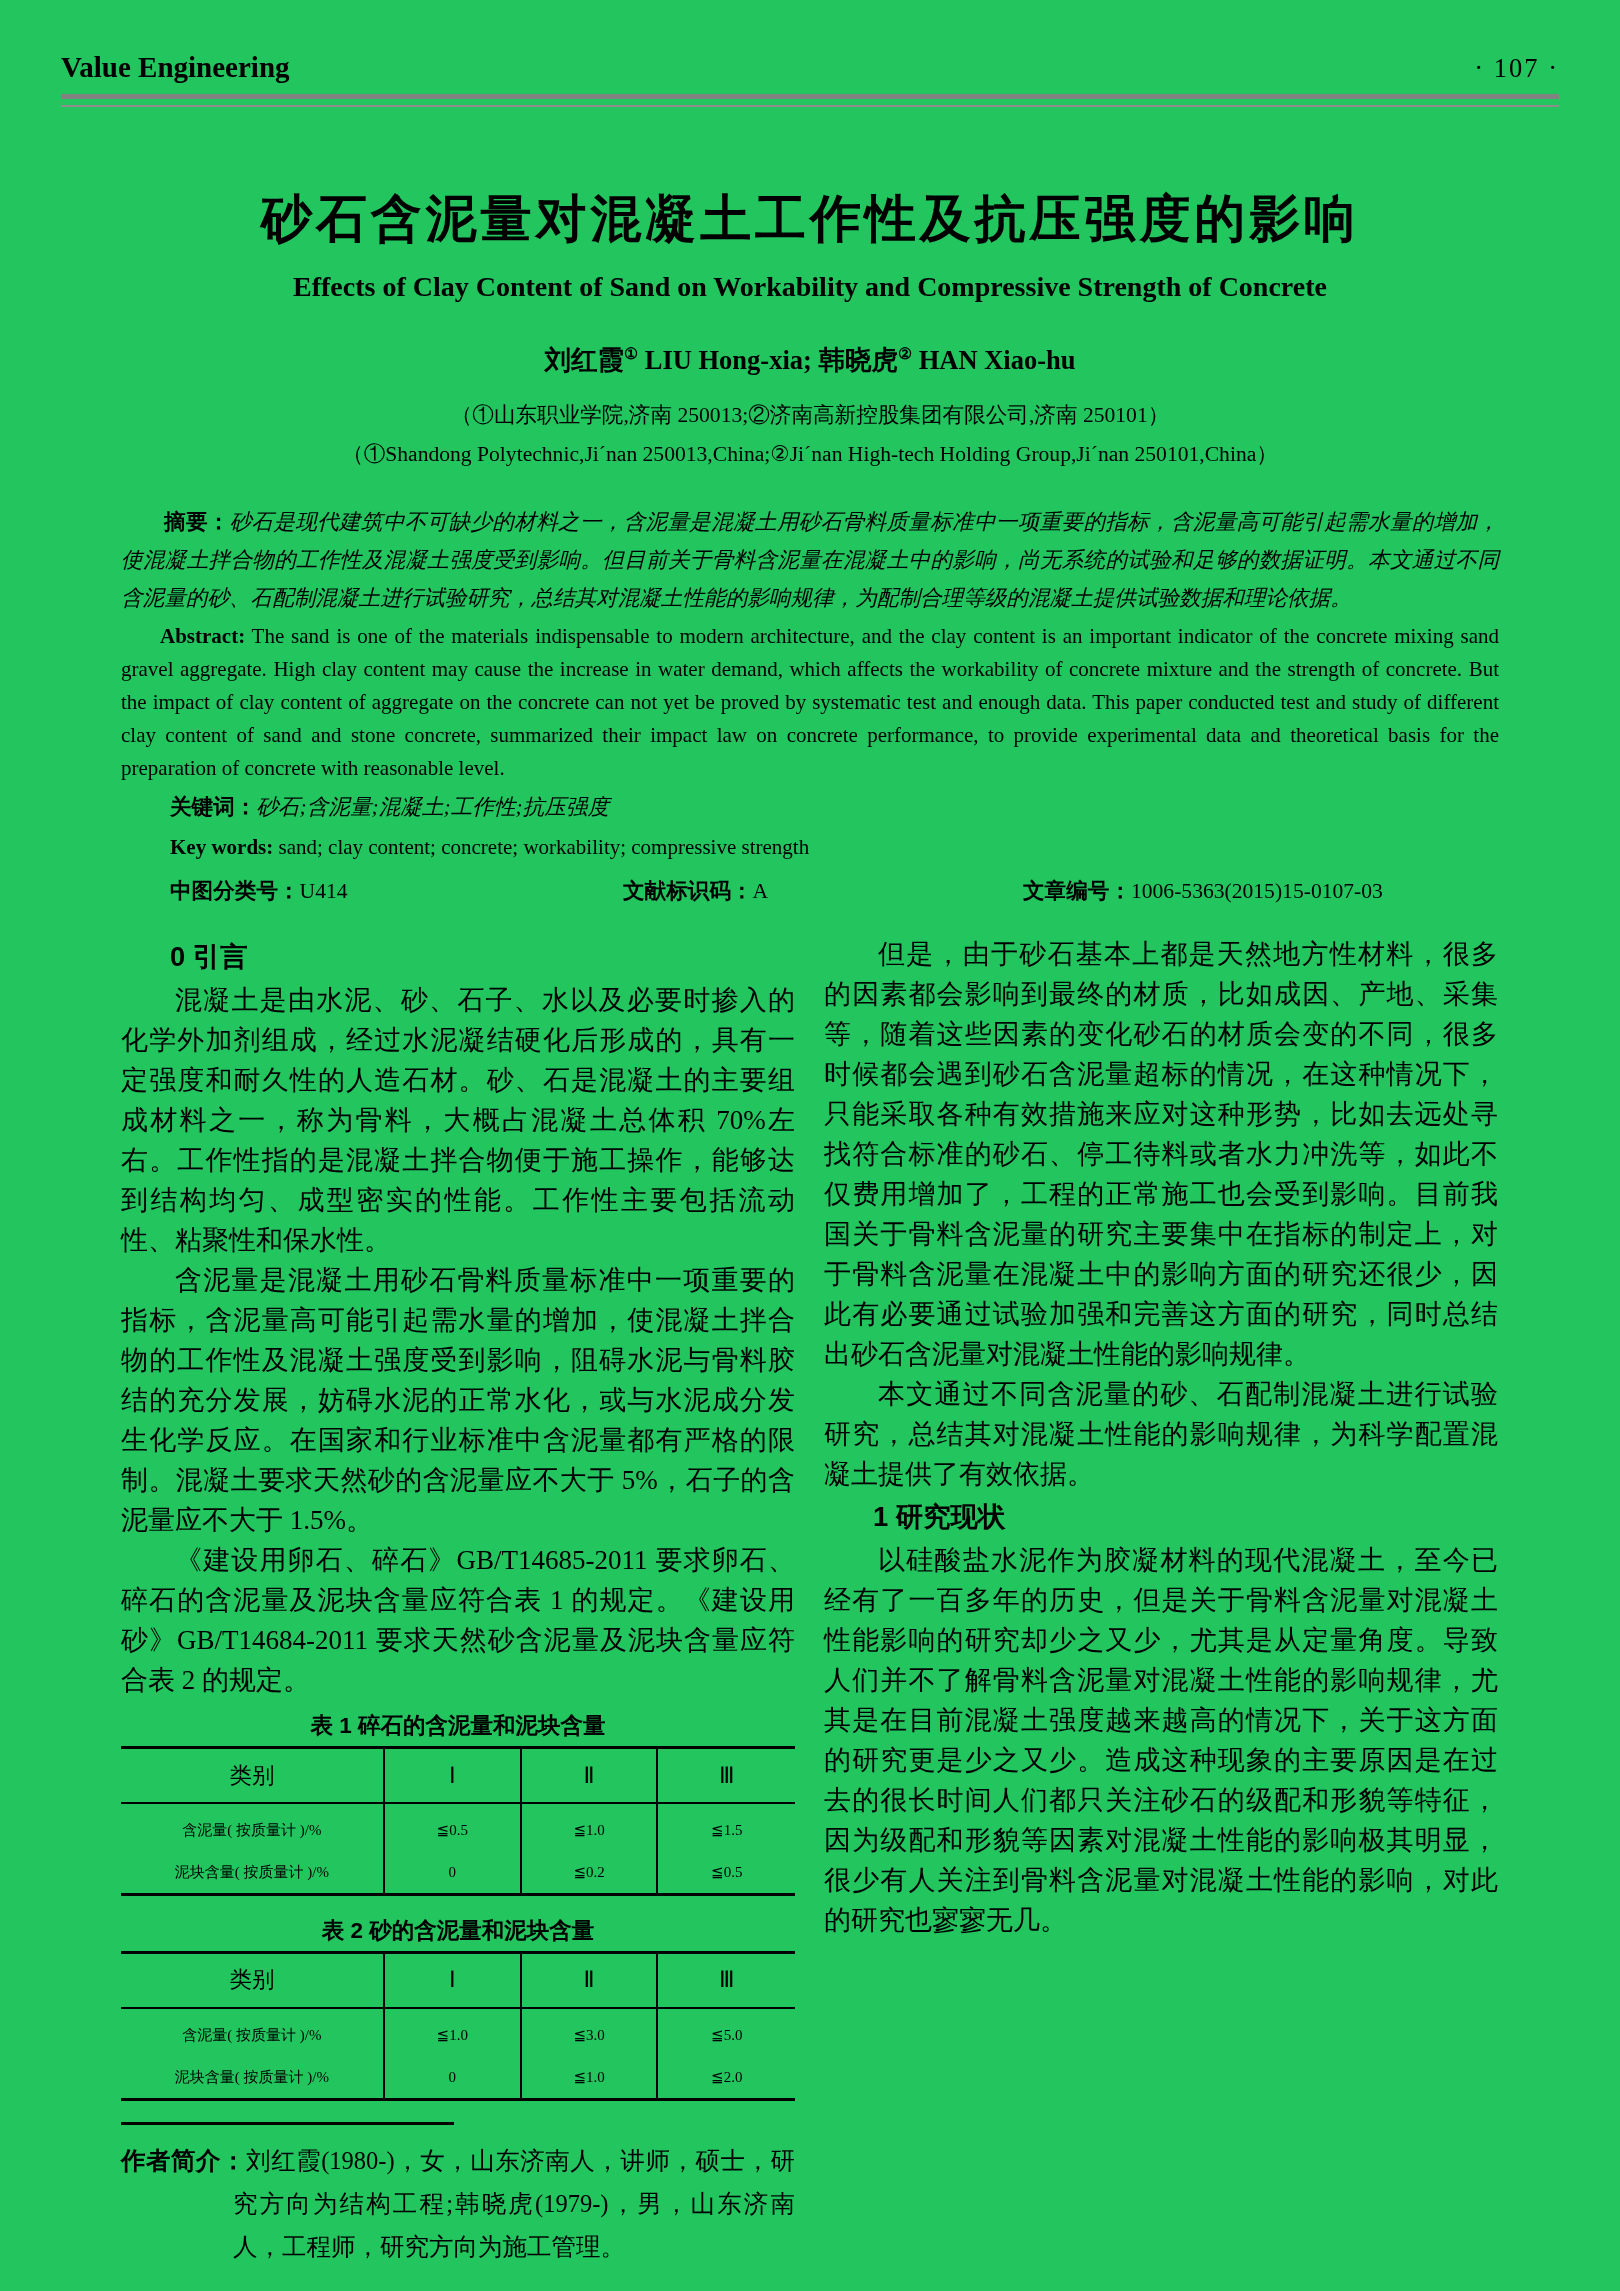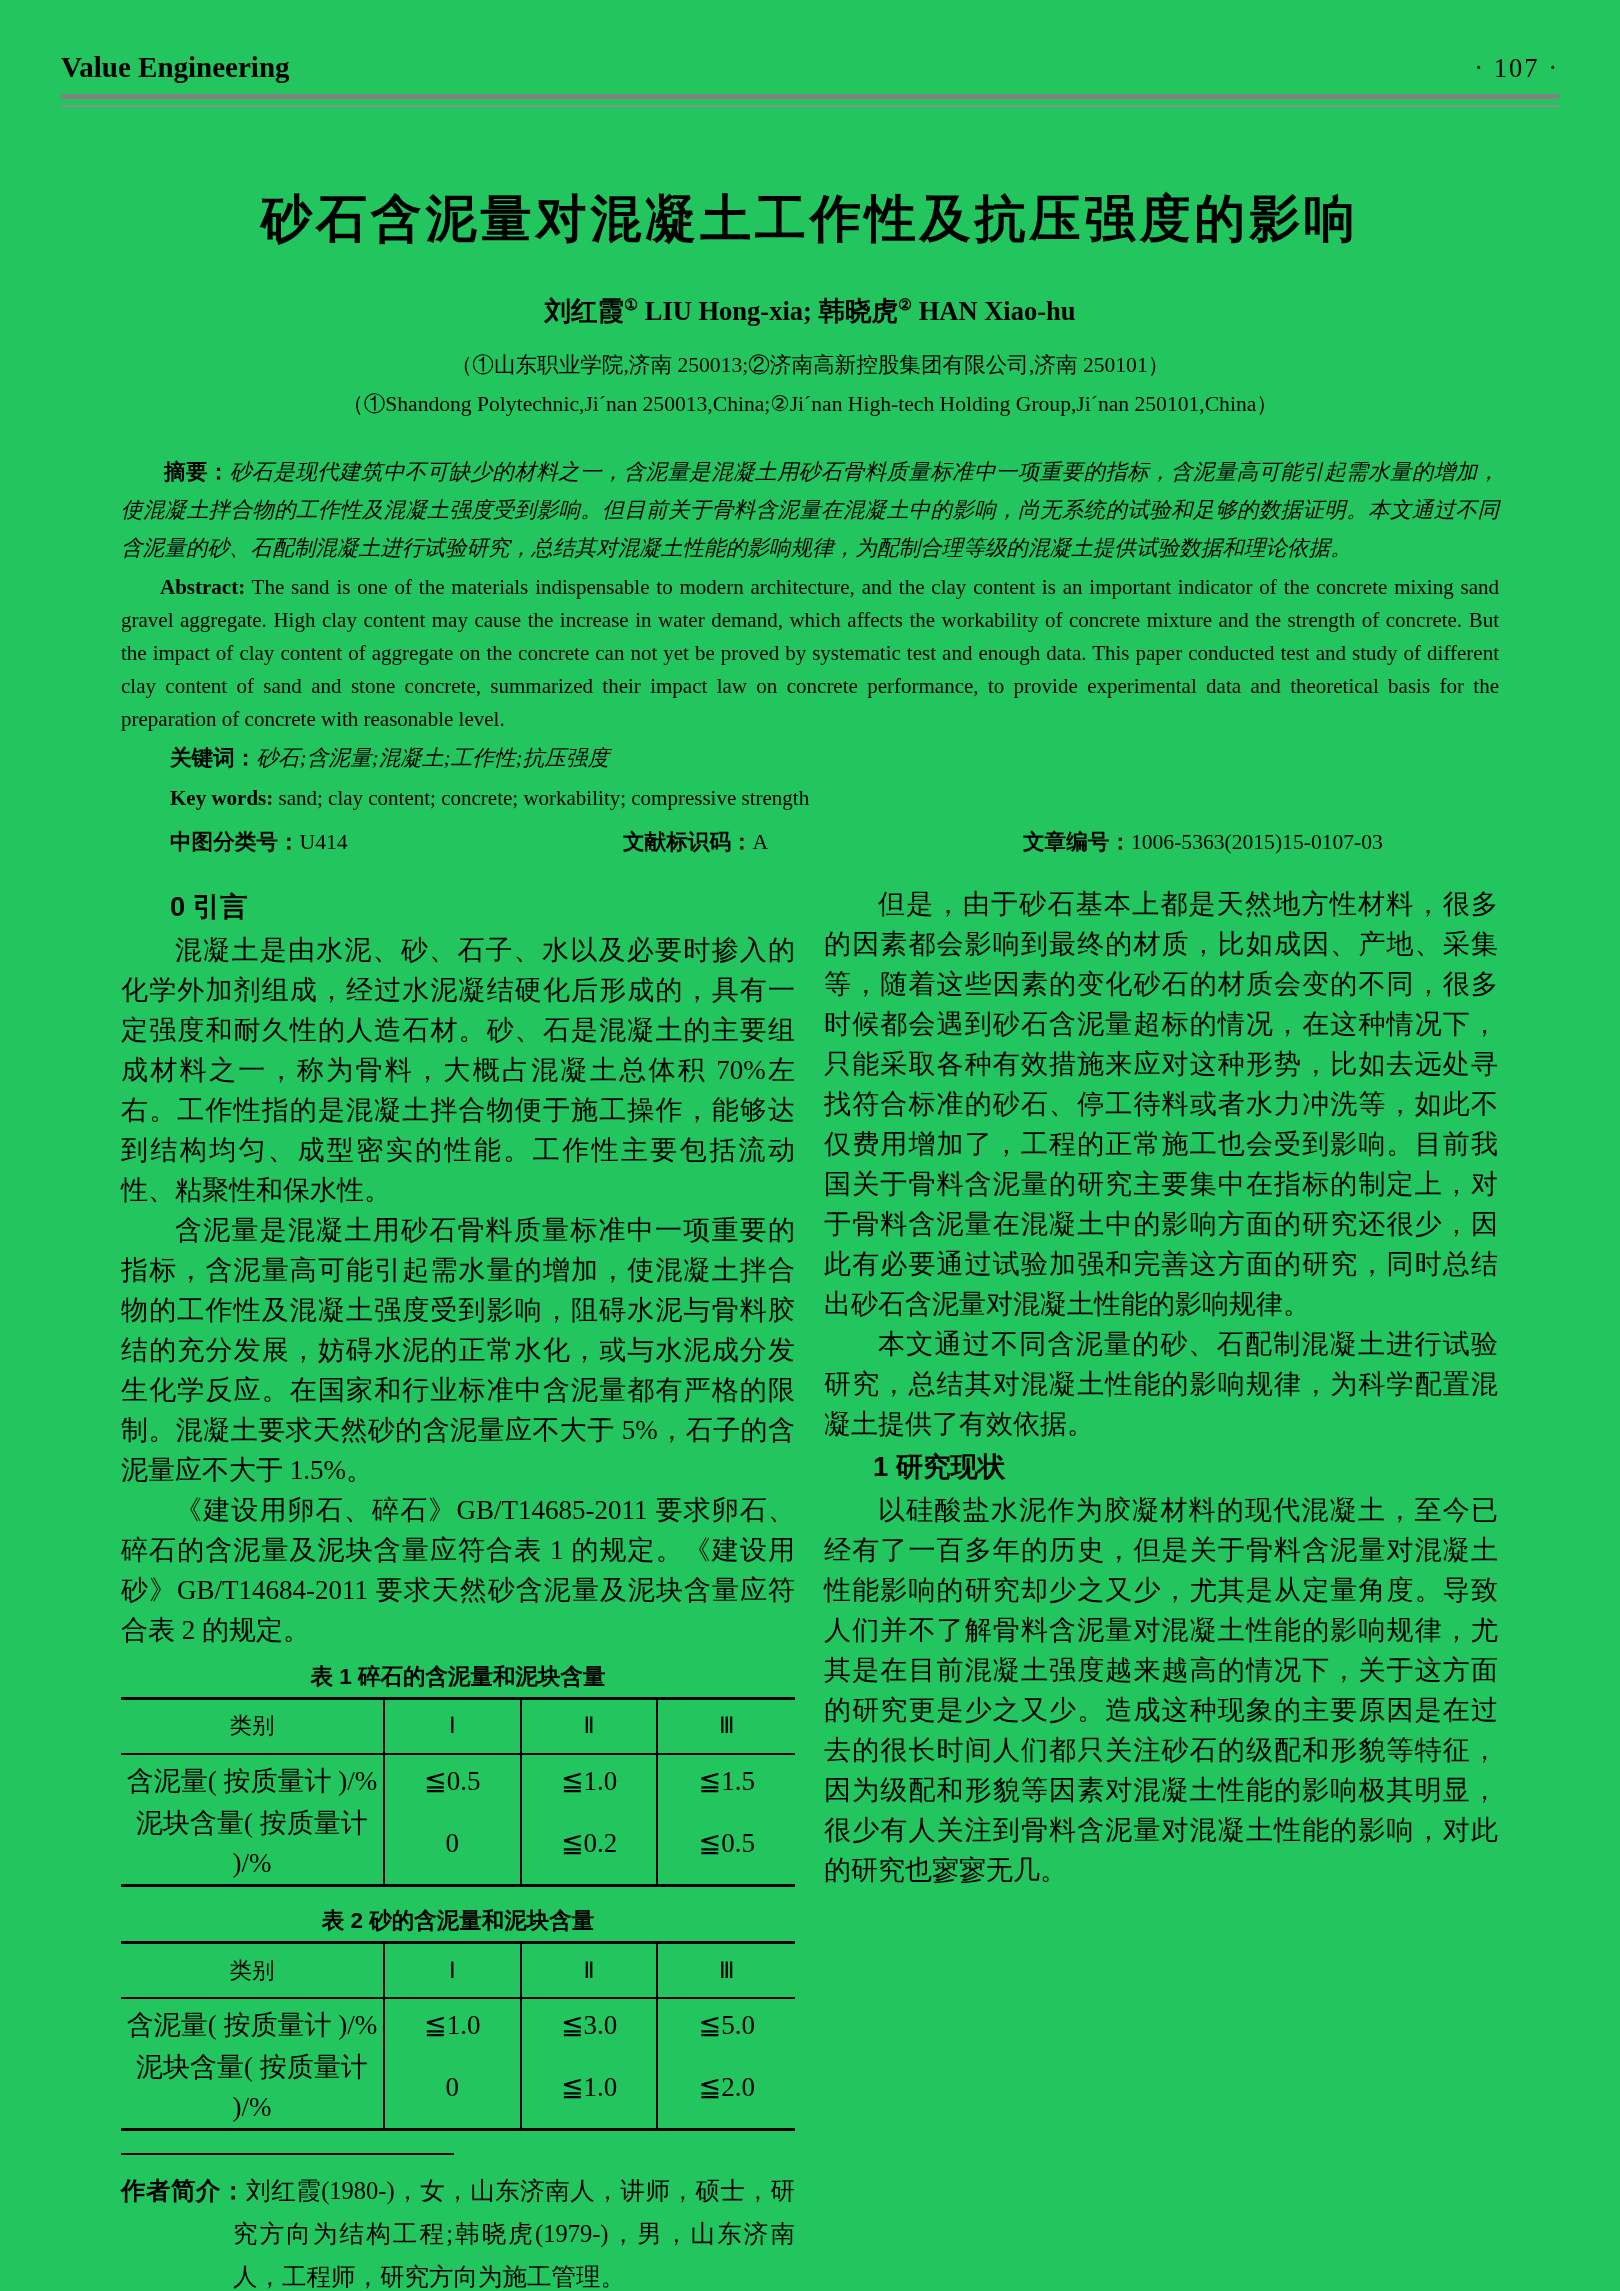--- a/index.html
+++ b/index.html
@@ -38,21 +38,21 @@
   .columns{display:flex;margin:23.5px 121px 0;gap:29px;}
   .col{width:674px;font-size:27px;line-height:40px;text-align:justify;}
   .col p{margin:0;text-indent:2em;}
   .sec-hd{margin:0;font-size:27.4px;line-height:46px;font-weight:bold;
     font-family:"Liberation Sans",sans-serif;text-indent:49px;}
   
   .tbl-cap{margin:11.8px 0 5.9px;text-align:center;font-weight:bold;font-size:22.5px;line-height:29px;
     font-family:"Liberation Sans",sans-serif;}
   table{width:100%;border-collapse:collapse;border-top:3.9px solid #000;border-bottom:3.9px solid #000;table-layout:fixed;}
   thead th{font-weight:normal;font-size:22.5px;height:51px;border-bottom:2px solid #000;text-align:center;}
-  tbody td{font-size:27px;height:40px;text-align:center;}
+  tbody td{font-size:15px;height:40px;text-align:center;}
   th + th, td + td{border-left:2px solid #000;}
   tbody tr:first-child td{padding-top:5.9px;}
   
   .bio-sec{margin-top:21.6px;}
   .bio-rule{width:333px;height:2.9px;background:#000;}
   .bio{margin-top:13.7px;font-size:24.5px;line-height:43px;text-align:justify;
     padding-left:112px;text-indent:-112px;}
 </style>
 </head>
 <body>
@@ -60,20 +60,21 @@
 <div class="page">
 
   <div class="hdr">
     <span class="journal">Value Engineering</span>
     <span class="pageno">· 107 ·</span>
   </div>
   <div class="rule-a"></div>
   <div class="rule-b"></div>
 
   <div class="title-zh">砂石含泥量对混凝土工作性及抗压强度的影响</div>
+  <div class="title-en">Effects of Clay Content of Sand on Workability and Compressive Strength of Concrete</div>
 
   <div class="authors">
     <span>刘红霞</span><sup>①</sup><span> LIU Hong-xia;</span>
     <span>韩晓虎</span><sup>②</sup><span> HAN Xiao-hu</span>
   </div>
   <div class="aff aff-zh">（①山东职业学院,济南 250013;②济南高新控股集团有限公司,济南 250101）</div>
   <div class="aff aff-en">（①Shandong Polytechnic,Ji´nan 250013,China;②Ji´nan High-tech Holding Group,Ji´nan 250101,China）</div>
 
   <div class="front">
     <p class="abs-zh"><span class="label-hei">摘要：</span><span class="kai">砂石是现代建筑中不可缺少的材料之一，含泥量是混凝土用砂石骨料质量标准中一项重要的指标，含泥量高可能引起需水量的增加，使混凝土拌合物的工作性及混凝土强度受到影响。但目前关于骨料含泥量在混凝土中的影响，尚无系统的试验和足够的数据证明。本文通过不同含泥量的砂、石配制混凝土进行试验研究，总结其对混凝土性能的影响规律，为配制合理等级的混凝土提供试验数据和理论依据。</span></p>

